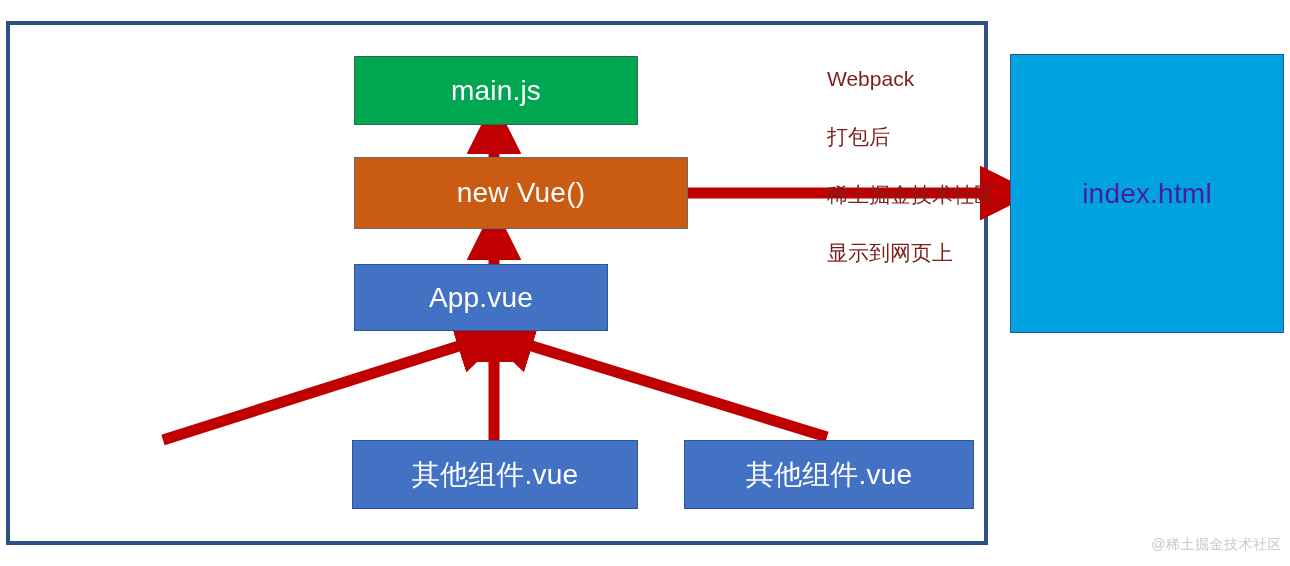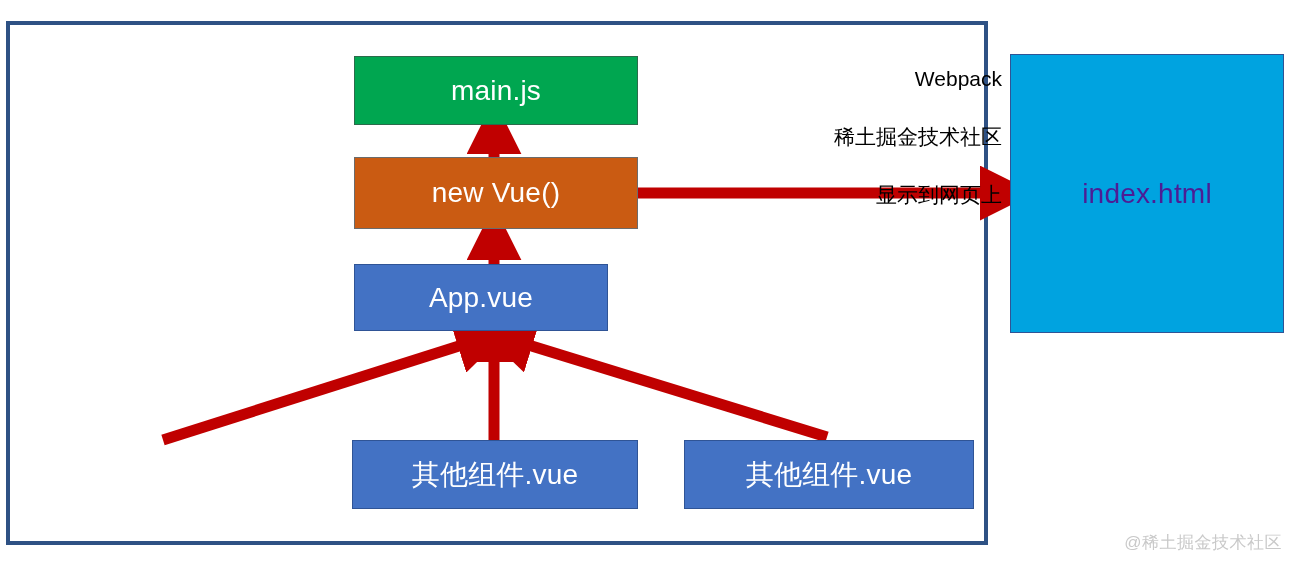--- a/index.html
+++ b/index.html
@@ -53,21 +53,21 @@
 
   .node-mainjs {
     left: 354px;  top: 56px;
     width: 284px; height: 69px;
     background: #00a650;
     border-color: #2b6b4b;
   }
 
   .node-newvue {
     left: 354px;  top: 157px;
-    width: 284px; height: 72px;
+    width: 334px; height: 72px;
     background: #ca5b12;
     border-color: #6b6b6b;
   }
 
   .node-appvue {
     left: 354px;  top: 264px;
     width: 254px; height: 67px;
     background: #4372c4;
     border-color: #2f5496;
   }
@@ -108,36 +108,36 @@
     width: 1290px; height: 566px;
     pointer-events: none;
   }
 
   
   .annotation {
     position: absolute;
     left: 827px;
     top: 36px;
     width: 175px;
-    color: #000000;
+    color: #7f1d1d;
     font-size: 21px;
     line-height: 1.38;
     white-space: pre-line;
-    text-align: right;
+    text-align: left;
   }
 
   .annotation .line { display: block; }
 
   
   .watermark {
     position: absolute;
     right: 8px;
     bottom: 12px;
     color: #c9c9c9;
-    font-size: 17px;
+    font-size: 14px;
     letter-spacing: 0.5px;
   }
 </style>
 </head>
 <body>
 
 <div id="canvas">
 
   <div class="frame"></div>
 
@@ -181,19 +181,20 @@
   <div class="node node-other2">
     <span>其他组件.vue</span>
   </div>
 
   <div class="node node-indexhtml">
     <span>index.html</span>
   </div>
 
   <div class="annotation">
     <span class="line">Webpack</span>
+    <span class="line">打包后</span>
     <span class="line">稀土掘金技术社区</span>
     <span class="line">显示到网页上</span>
   </div>
 
   <div class="watermark">@稀土掘金技术社区</div>
 
 </div>
 
 </body></html>

